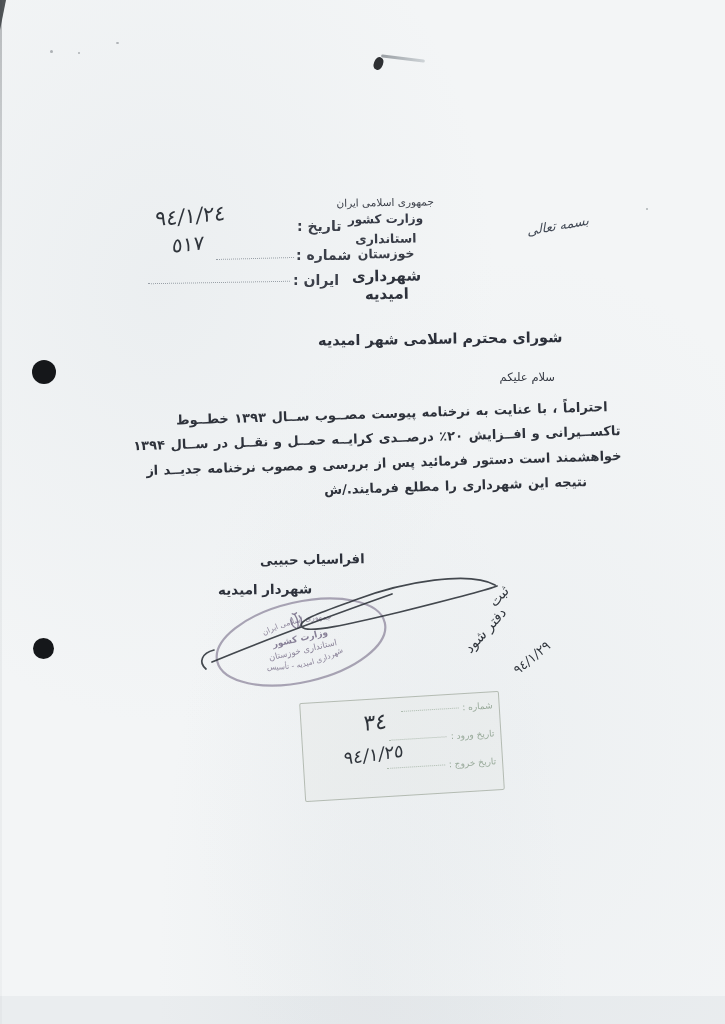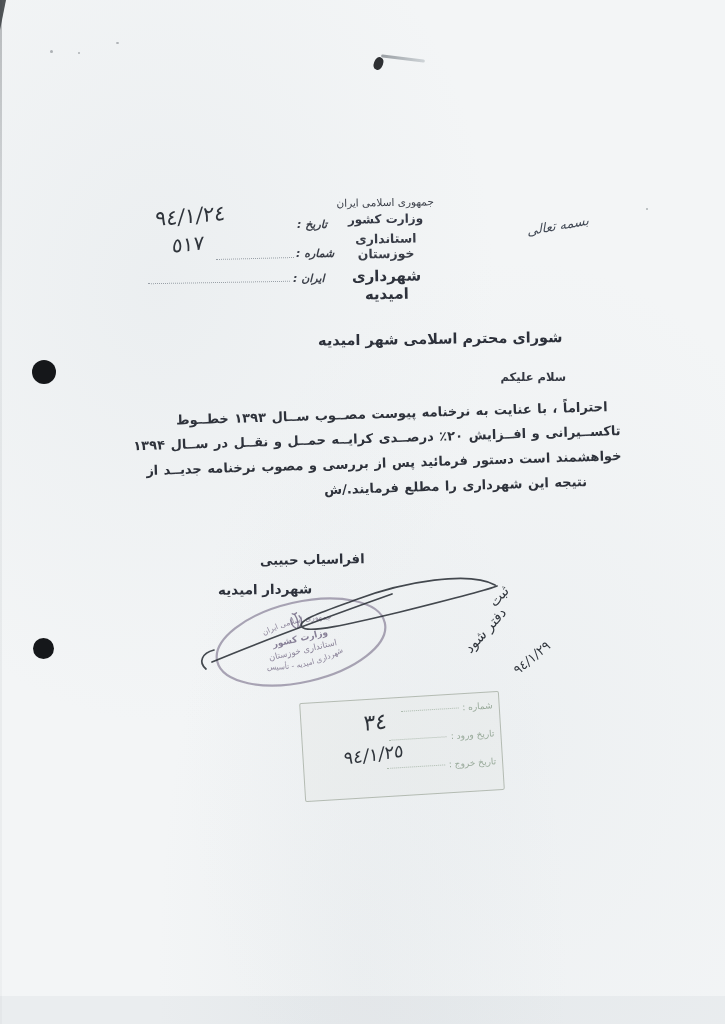--- a/index.html
+++ b/index.html
@@ -16,26 +16,26 @@
   .rtl{direction:rtl;unicode-bidi:embed;}
   
   .letterhead{left:328px;top:196px;width:116px;text-align:center;transform:rotate(-1deg);}
   .lh1{font-size:10.5px;font-weight:500;color:#3c404a;margin-bottom:4px;letter-spacing:-.2px;}
   .lh2{font-size:12px;font-weight:700;color:#353945;margin-bottom:5px;}
   .lh3{font-size:12.5px;font-weight:600;color:#3a3e48;margin-bottom:6px;}
   .lh4{font-size:15px;font-weight:800;color:#2e323c;}
   .bismillah{left:518px;top:218px;width:80px;font-family:"DejaVu Serif",serif;font-style:italic;
     font-size:13px;color:#434a56;transform:rotate(-10deg) skewX(-6deg);text-align:center;}
   
-  .mlabel{font-size:11px;font-weight:700;color:#3c404a;font-style:italic;}
+  .mlabel{font-size:14px;font-weight:700;color:#3c404a;}
   .dotline{border-bottom:1.5px dotted #99a0a7;height:1px;}
   .hw{color:#2f343b;direction:rtl;}
   
   .title{right:163px;top:329px;font-size:14.5px;font-weight:800;color:#2d313b;transform:rotate(-.8deg);transform-origin:right center;white-space:nowrap;}
-  .salam{right:159px;top:370px;font-size:11.5px;font-weight:700;color:#343842;}
+  .salam{right:170px;top:370px;font-size:11.5px;font-weight:400;color:#343842;}
   .bline{font-size:13px;font-weight:600;color:#2e323b;white-space:nowrap;transform:rotate(-1.8deg);transform-origin:right center;word-spacing:1px;}
   
   .signame{right:360px;top:552px;font-size:13px;font-weight:800;color:#2d313b;transform:rotate(-1deg);}
   .sigtitle{right:413px;top:581px;font-size:13.5px;font-weight:800;color:#2d313b;transform:rotate(-1deg);letter-spacing:1px;}
   
   .note{font-size:14px;color:#31363d;white-space:nowrap;}
   
   .rstamp{left:302px;top:697px;width:198px;height:97px;transform:rotate(-3.5deg);
     border:1.5px solid rgba(125,137,120,.5);border-radius:2px;background:rgba(195,203,190,.07);}
   .rrow{position:absolute;right:6px;display:flex;flex-direction:row-reverse;align-items:center;gap:4px;}

